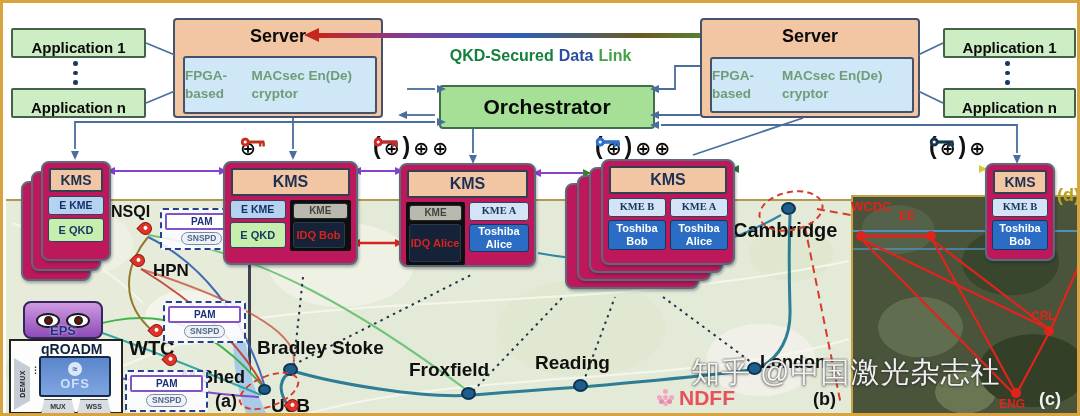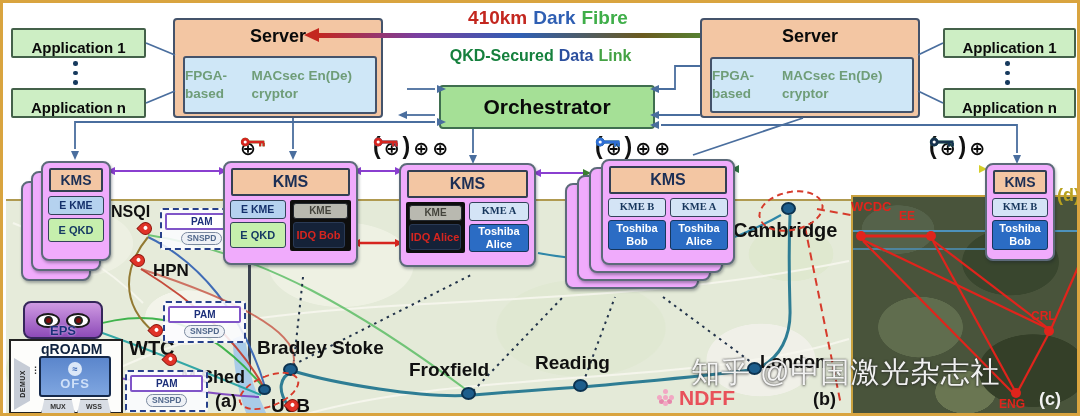--- a/index.html
+++ b/index.html
@@ -23,21 +23,21 @@
   .qtitle{font-weight:bold;font-size:16px;white-space:nowrap;text-align:center;}
   .qtitle .r{color:#15803d;margin-right:5px;} .qtitle .b{color:#2b4f9e;margin-right:5px;} .qtitle .g{color:#44a244;}
   .gradline{background:linear-gradient(90deg,#c3271f,#7a3fa0 22%,#2f5fb3 45%,#6b5a1f 72%,#3fae49);}
   .tri{width:0;height:0;}
   
   .keychain{position:absolute;display:flex;align-items:center;gap:3px;height:26px;z-index:6;}
   .keychain .xor{font-family:"DejaVu Sans",sans-serif;font-size:19px;font-weight:bold;color:#0a0a0a;line-height:1;}
   .keychain .par{font-size:23px;font-weight:bold;color:#111;line-height:1;transform:translateY(-2px);}
   .k-green{color:#2fae3e;} .k-red{color:#d6251f;} .k-blue{color:#2f6fd6;} .k-navy{color:#29507c;} .k-dnavy{color:#17324e;}
   
-  .kms{position:absolute;background:#f0abfc;border:2.5px solid #5c6a79;border-radius:8px;z-index:5;
+  .kms{position:absolute;background:#be185d;border:2.5px solid #5c6a79;border-radius:8px;z-index:5;
        box-sizing:border-box;box-shadow:1px 2px 3px rgba(20,30,40,.35);}
   .kmshead{margin:5px 6px 4px;background:#f3c6a3;border:2px solid #333f52;border-radius:2px;text-align:center;
        font-weight:bold;color:#1c2f55;}
   .chip{border:1.5px solid #33415a;border-radius:3px;font-weight:bold;display:flex;align-items:center;
        justify-content:center;text-align:center;line-height:1.15;box-sizing:border-box;}
   .c-blue{background:#b5d2ef;color:#14306b;} .c-green{background:#c6efad;color:#163a63;}
   .c-light{background:#d4e4f6;color:#16365c;font-family:Liberation Serif, serif;} .c-gray{background:#b9b9b0;color:#44443c;border-color:#23282e;}
   .c-idq{background:#152238;color:#d6251f;border-color:#2a3a55;} .c-tosh{background:#2b6cc4;color:#fff;border-color:#16365c;}
   .cols{display:flex;gap:4px;margin:0 5px;} .col{flex:1;display:flex;flex-direction:column;gap:3px;}
   .darkcol{background:#0e0e0e;border-radius:2px;padding:3px;}
@@ -242,23 +242,20 @@
     </div>
 
   <div class="abs server" style="left:170px;top:15px;width:210px;height:100px;">
     <div class="stitle">Server</div>
     <div class="fpga" style="left:8px;top:36px;width:194px;height:58px;">
       <span>FPGA-based</span>
       <span>MACsec En(De) cryptor</span>
     </div>
   </div>
 
-  <div class="abs ftitle" style="left:440px;top:4px;width:210px;">
-    <span class="r">410km</span><span class="b">Dark</span><span class="g">Fibre</span>
-  </div>
   <div class="abs gradline" style="left:315px;top:30px;width:450px;height:5px;"></div>
   <div class="abs tri" style="left:301px;top:25px;border-top:7px solid transparent;border-bottom:7px solid transparent;border-right:15px solid #c3271f;"></div>
   <div class="abs tri" style="left:763px;top:25px;border-top:7px solid transparent;border-bottom:7px solid transparent;border-left:15px solid #3fae49;"></div>
   <div class="abs qtitle" style="left:420px;top:44px;width:235px;">
     <span class="r">QKD-Secured</span><span class="b">Data</span><span class="g">Link</span>
   </div>
 
   <div class="abs orch" style="left:436px;top:82px;width:216px;height:44px;">
       <span>Orchestrator</span>
     </div>
@@ -421,21 +418,21 @@
         <div class="chip c-idq" style="height:26px;font-size:11px;width:52px;">IDQ Bob</div>
       </div>
     </div>
   </div>
 
   <div class="kms" style="left:396px;top:160px;width:137px;height:104px;">
     <div class="kmshead" style="font-size:16px;line-height:24px;">KMS</div>
     <div class="cols">
       <div class="col darkcol">
         <div class="chip c-gray" style="height:16px;font-size:10px;">KME</div>
-        <div class="chip c-idq" style="height:26px;font-size:11px;width:52px;">IDQ Alice</div>
+        <div class="chip c-idq" style="height:38px;font-size:11px;width:52px;">IDQ Alice</div>
       </div>
       <div class="col">
         <div class="chip c-light" style="height:19px;font-size:10.5px;">KME A</div>
         <div class="chip c-tosh" style="height:28px;font-size:11px;width:60px;">Toshiba Alice</div>
       </div>
     </div>
   </div>
 
   <div class="kms" style="left:562px;top:180px;width:134px;height:106px;"></div>
   <div class="kms" style="left:574px;top:172px;width:134px;height:106px;"></div>

